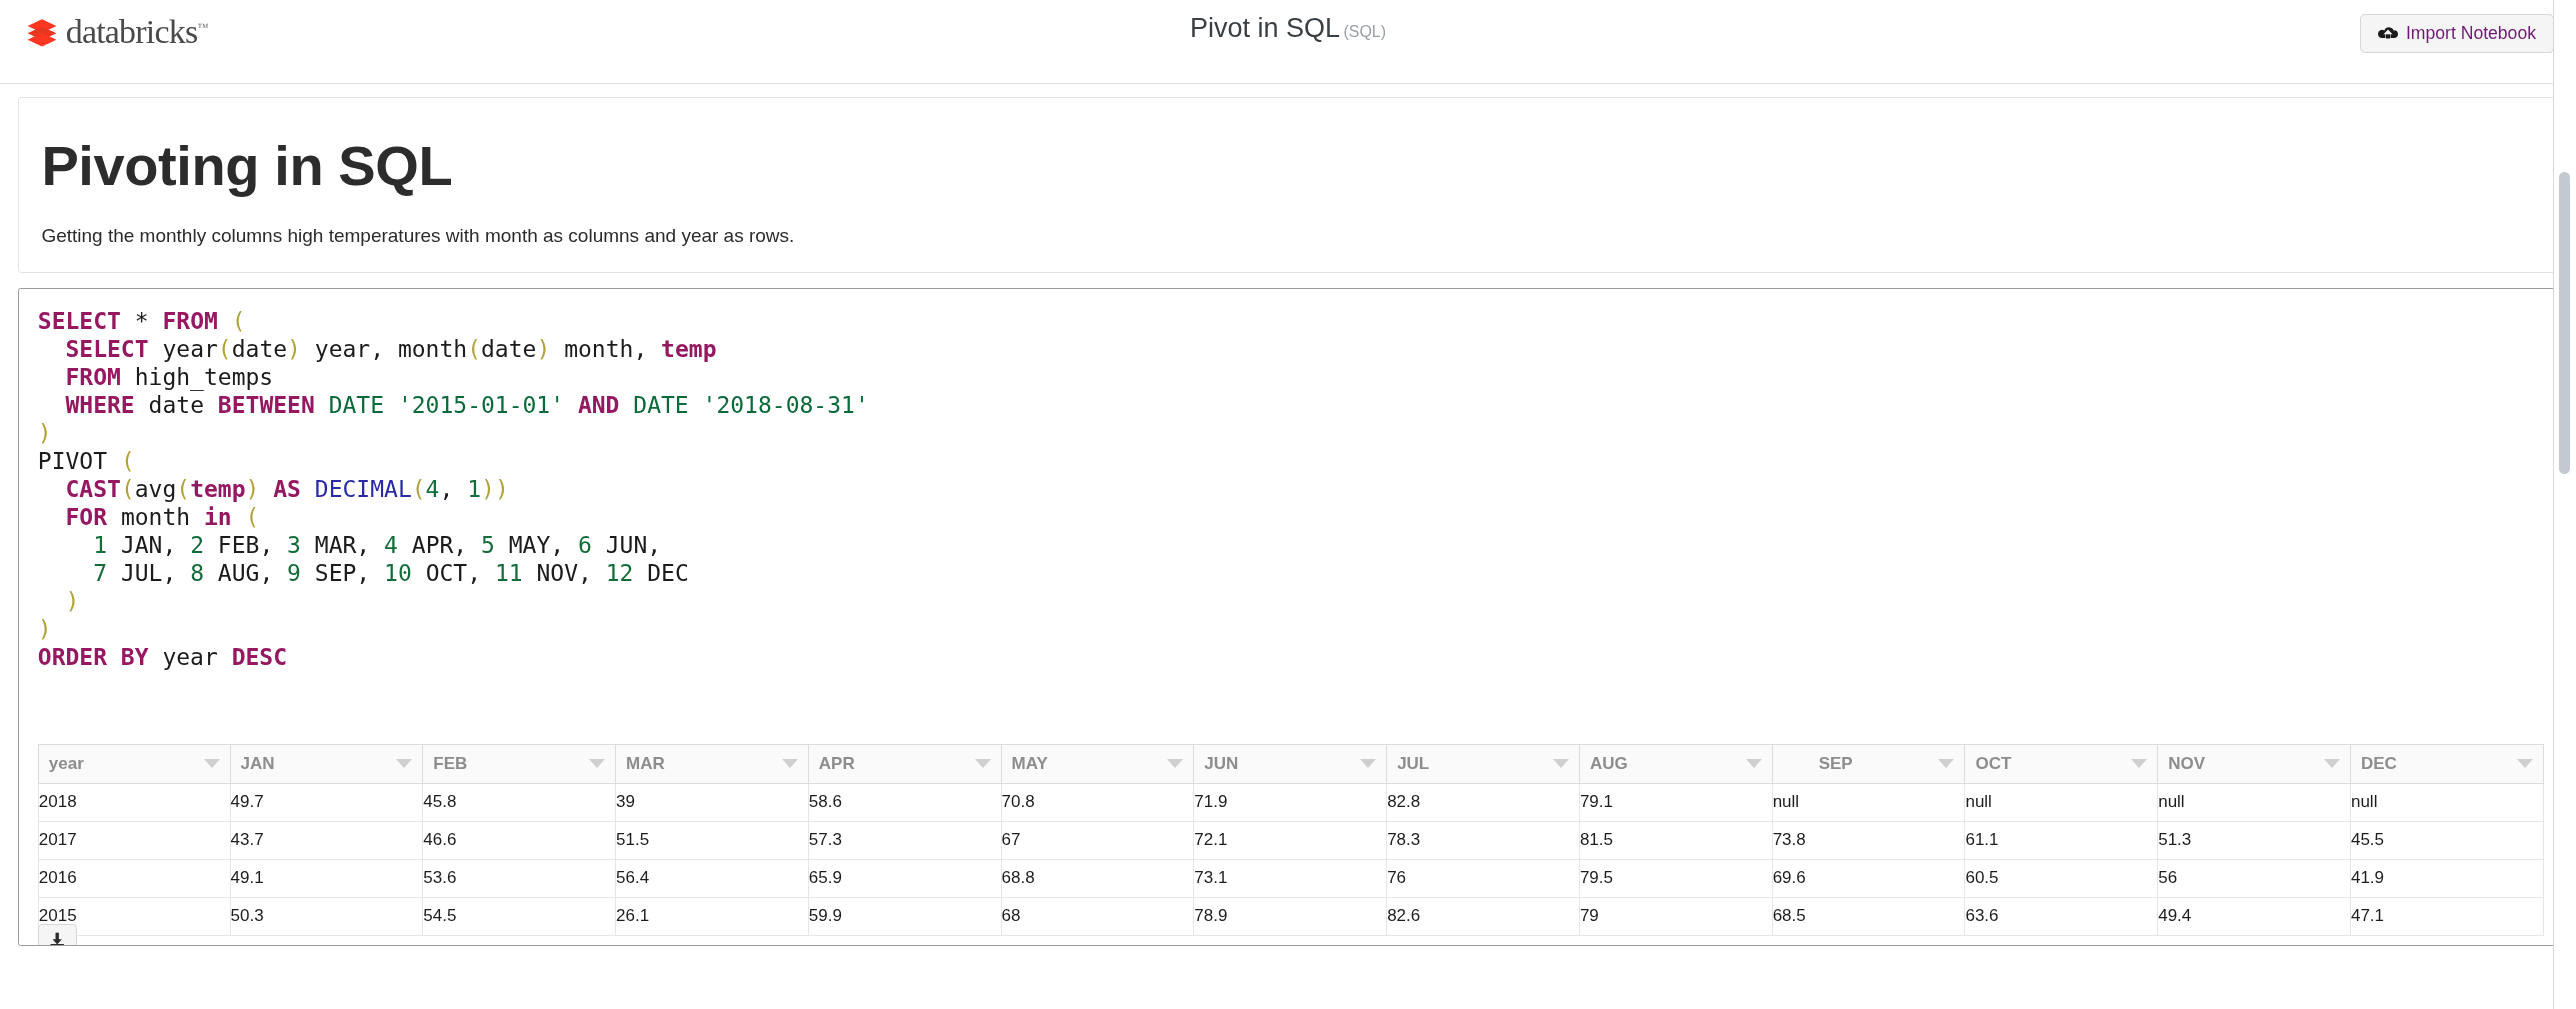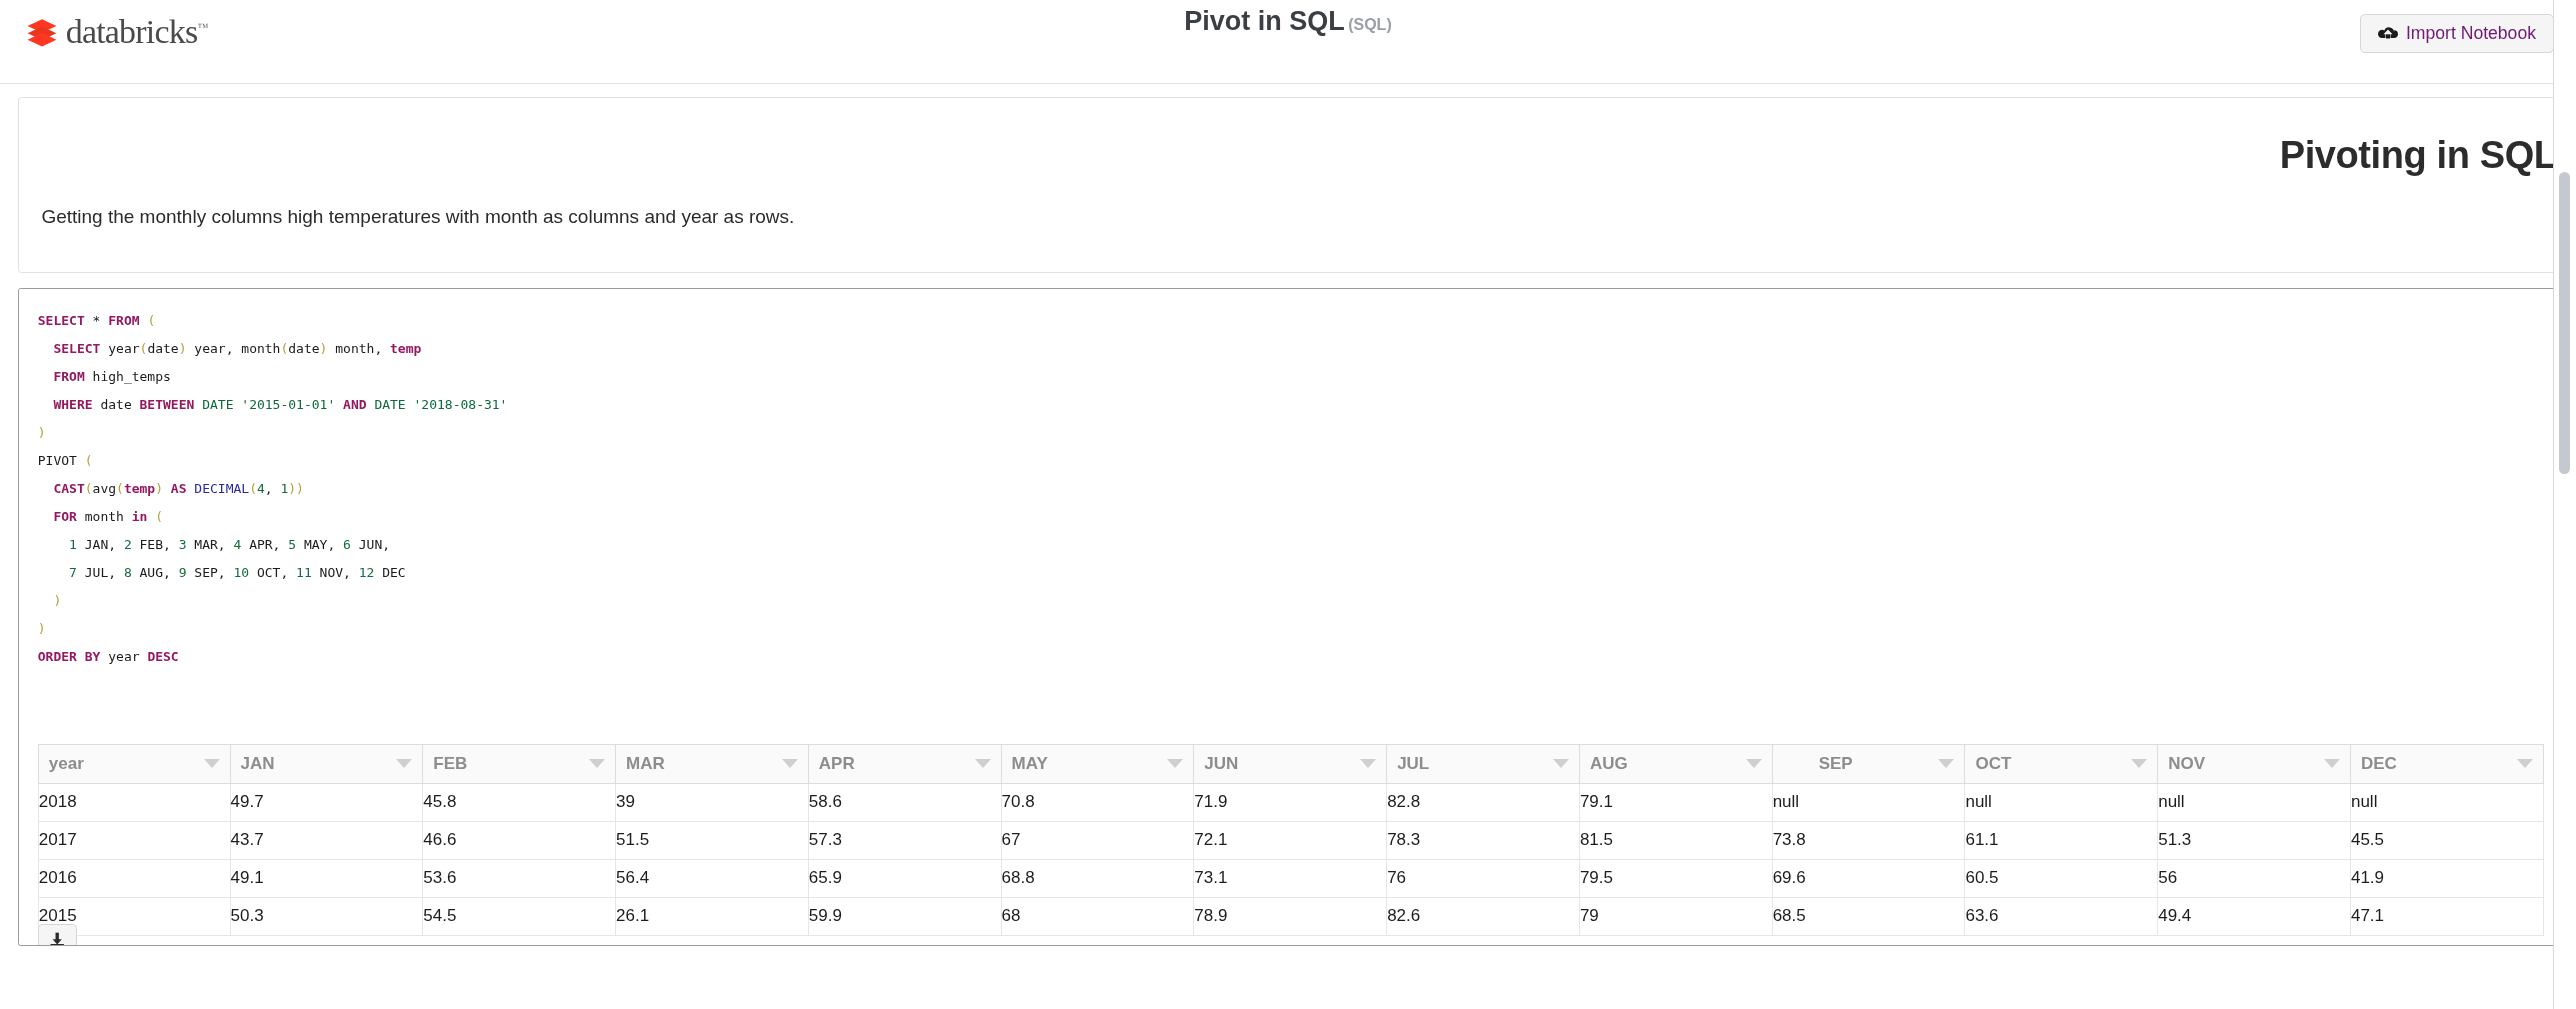--- a/index.html
+++ b/index.html
@@ -32,25 +32,25 @@
     position: relative;
     line-height: 1;
   }
   .logo-tm {
     font-size: 11px;
     vertical-align: super;
     color: #6a6a6a;
   }
   .nb-title {
     position: absolute;
-    left: 0; right: 0; top: 6px;
+    left: 0; right: 0; top: 13px;
     text-align: center;
     font-size: 27px;
     color: #3a3f44;
-    font-weight: 700;
+    font-weight: 400;
   }
   .nb-title .lang {
     font-size: 16px;
     color: #9aa0a6;
     margin-left: 3.4px;
   }
   .import-btn {
     position: absolute;
     right: 22px; top: 14.3px;
     height: 39px;
@@ -72,26 +72,25 @@
     position: relative;
     margin: 13.4px 18.4px 0 18.4px;
     border: 0.8px solid #e2e2e2;
     border-radius: 3.4px;
     background: #fff;
     height: 176px;
     padding: 37px 0 0 22px;
   }
   h1.page-title {
     margin: 0;
-    font-size: 38px;
+    font-size: 56px;
     font-weight: bold;
     color: #2c2c2c;
     letter-spacing: -0.4px;
     line-height: 1.1;
-    text-align: right;
   }
   .subtitle {
     margin-top: 28.5px;
     font-size: 19px;
     color: #2b2b2b;
     font-weight: 400;
   }
 
   
   .code-card {
@@ -100,21 +99,21 @@
     border: 0.8px solid #9b9b9b;
     border-radius: 2.5px;
     background: #fff;
     padding: 18.4px 0 0 18.4px;
     height: 658px;
     overflow: hidden;
   }
   pre.sql {
     margin: 0;
     font-family: "DejaVu Sans Mono", monospace;
-    font-size: 13px;
+    font-size: 23px;
     line-height: 28px;
     color: #1b1b1b;
     white-space: pre;
   }
   .kw   { color: #951860; font-weight: bold; }
   .kw2  { color: #1b1b1b; }
   .str  { color: #0b6a39; }
   .num  { color: #136c3a; }
   .par  { color: #b0a33a; }
   .typ  { color: #2a2aa5; }

